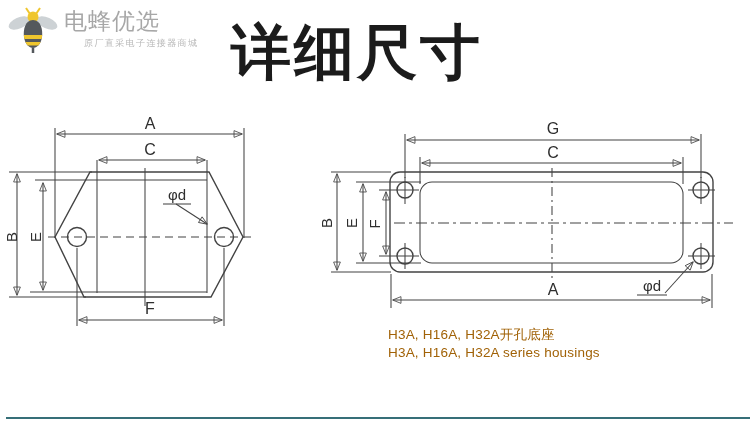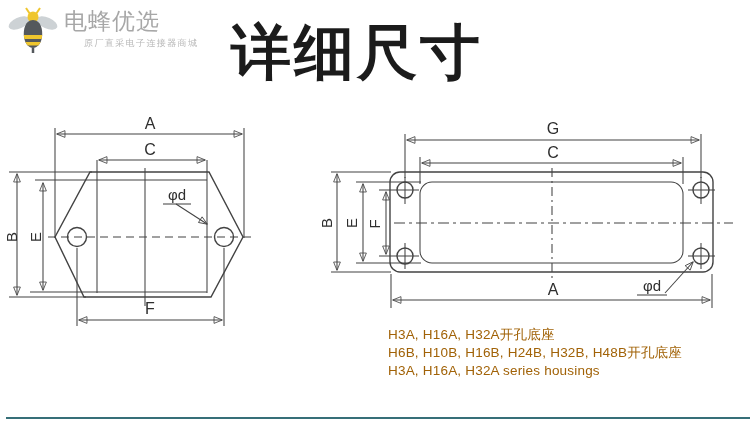--- a/index.html
+++ b/index.html
@@ -163,17 +163,16 @@
     <text class="dimlabel small" transform="translate(327 223) rotate(-90)" x="0" y="5" text-anchor="middle">B</text>
     <text class="dimlabel small" transform="translate(352 223) rotate(-90)" x="0" y="5" text-anchor="middle">E</text>
     <text class="dimlabel small" transform="translate(375 224) rotate(-90)" x="0" y="5" text-anchor="middle">F</text>
     <text class="dimlabel" x="553" y="295" text-anchor="middle">A</text>
     <text class="dimlabel small" x="652" y="291" text-anchor="middle">φd</text>
   </g>
 </svg>
 
 <div class="notes">
   <div>H3A, H16A, H32A开孔底座</div>
-  <div>H6B, H10B, H16B, H24B, H32B, H48B开孔底座</div>
   <div>H3A, H16A, H32A series housings</div>
 </div>
 
 <div class="footer-rule"></div>
 
 </body></html>

